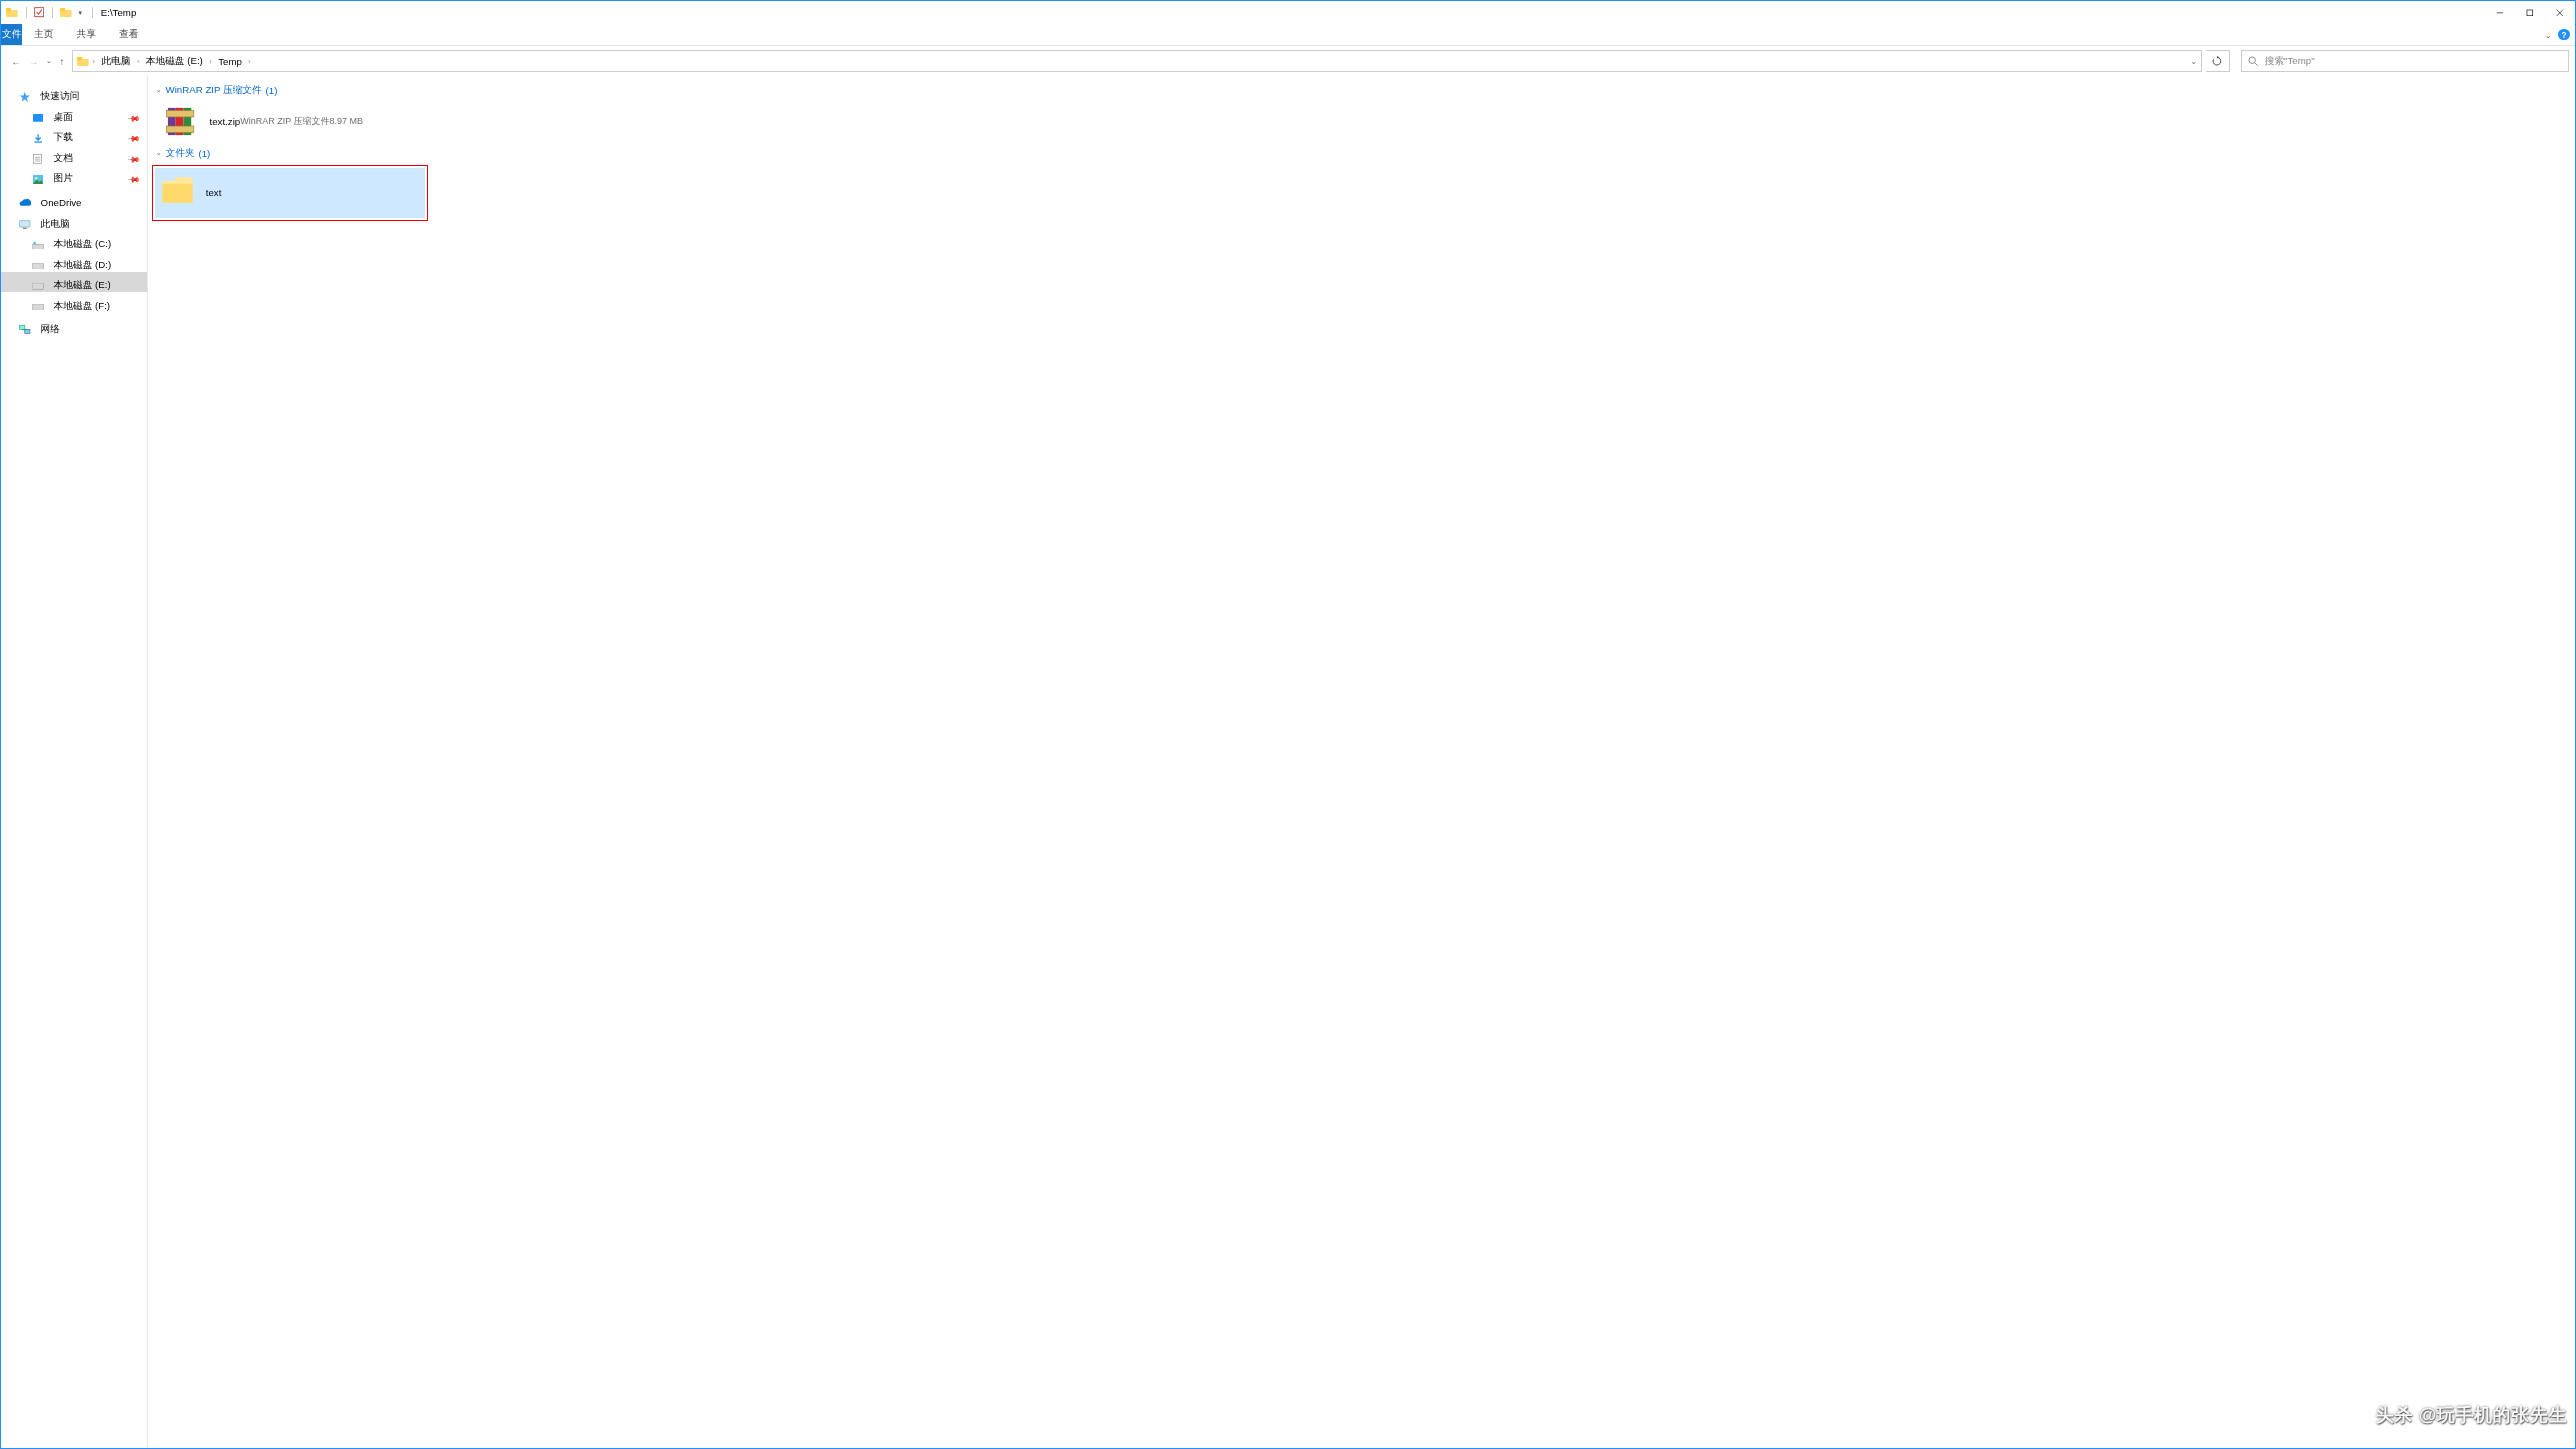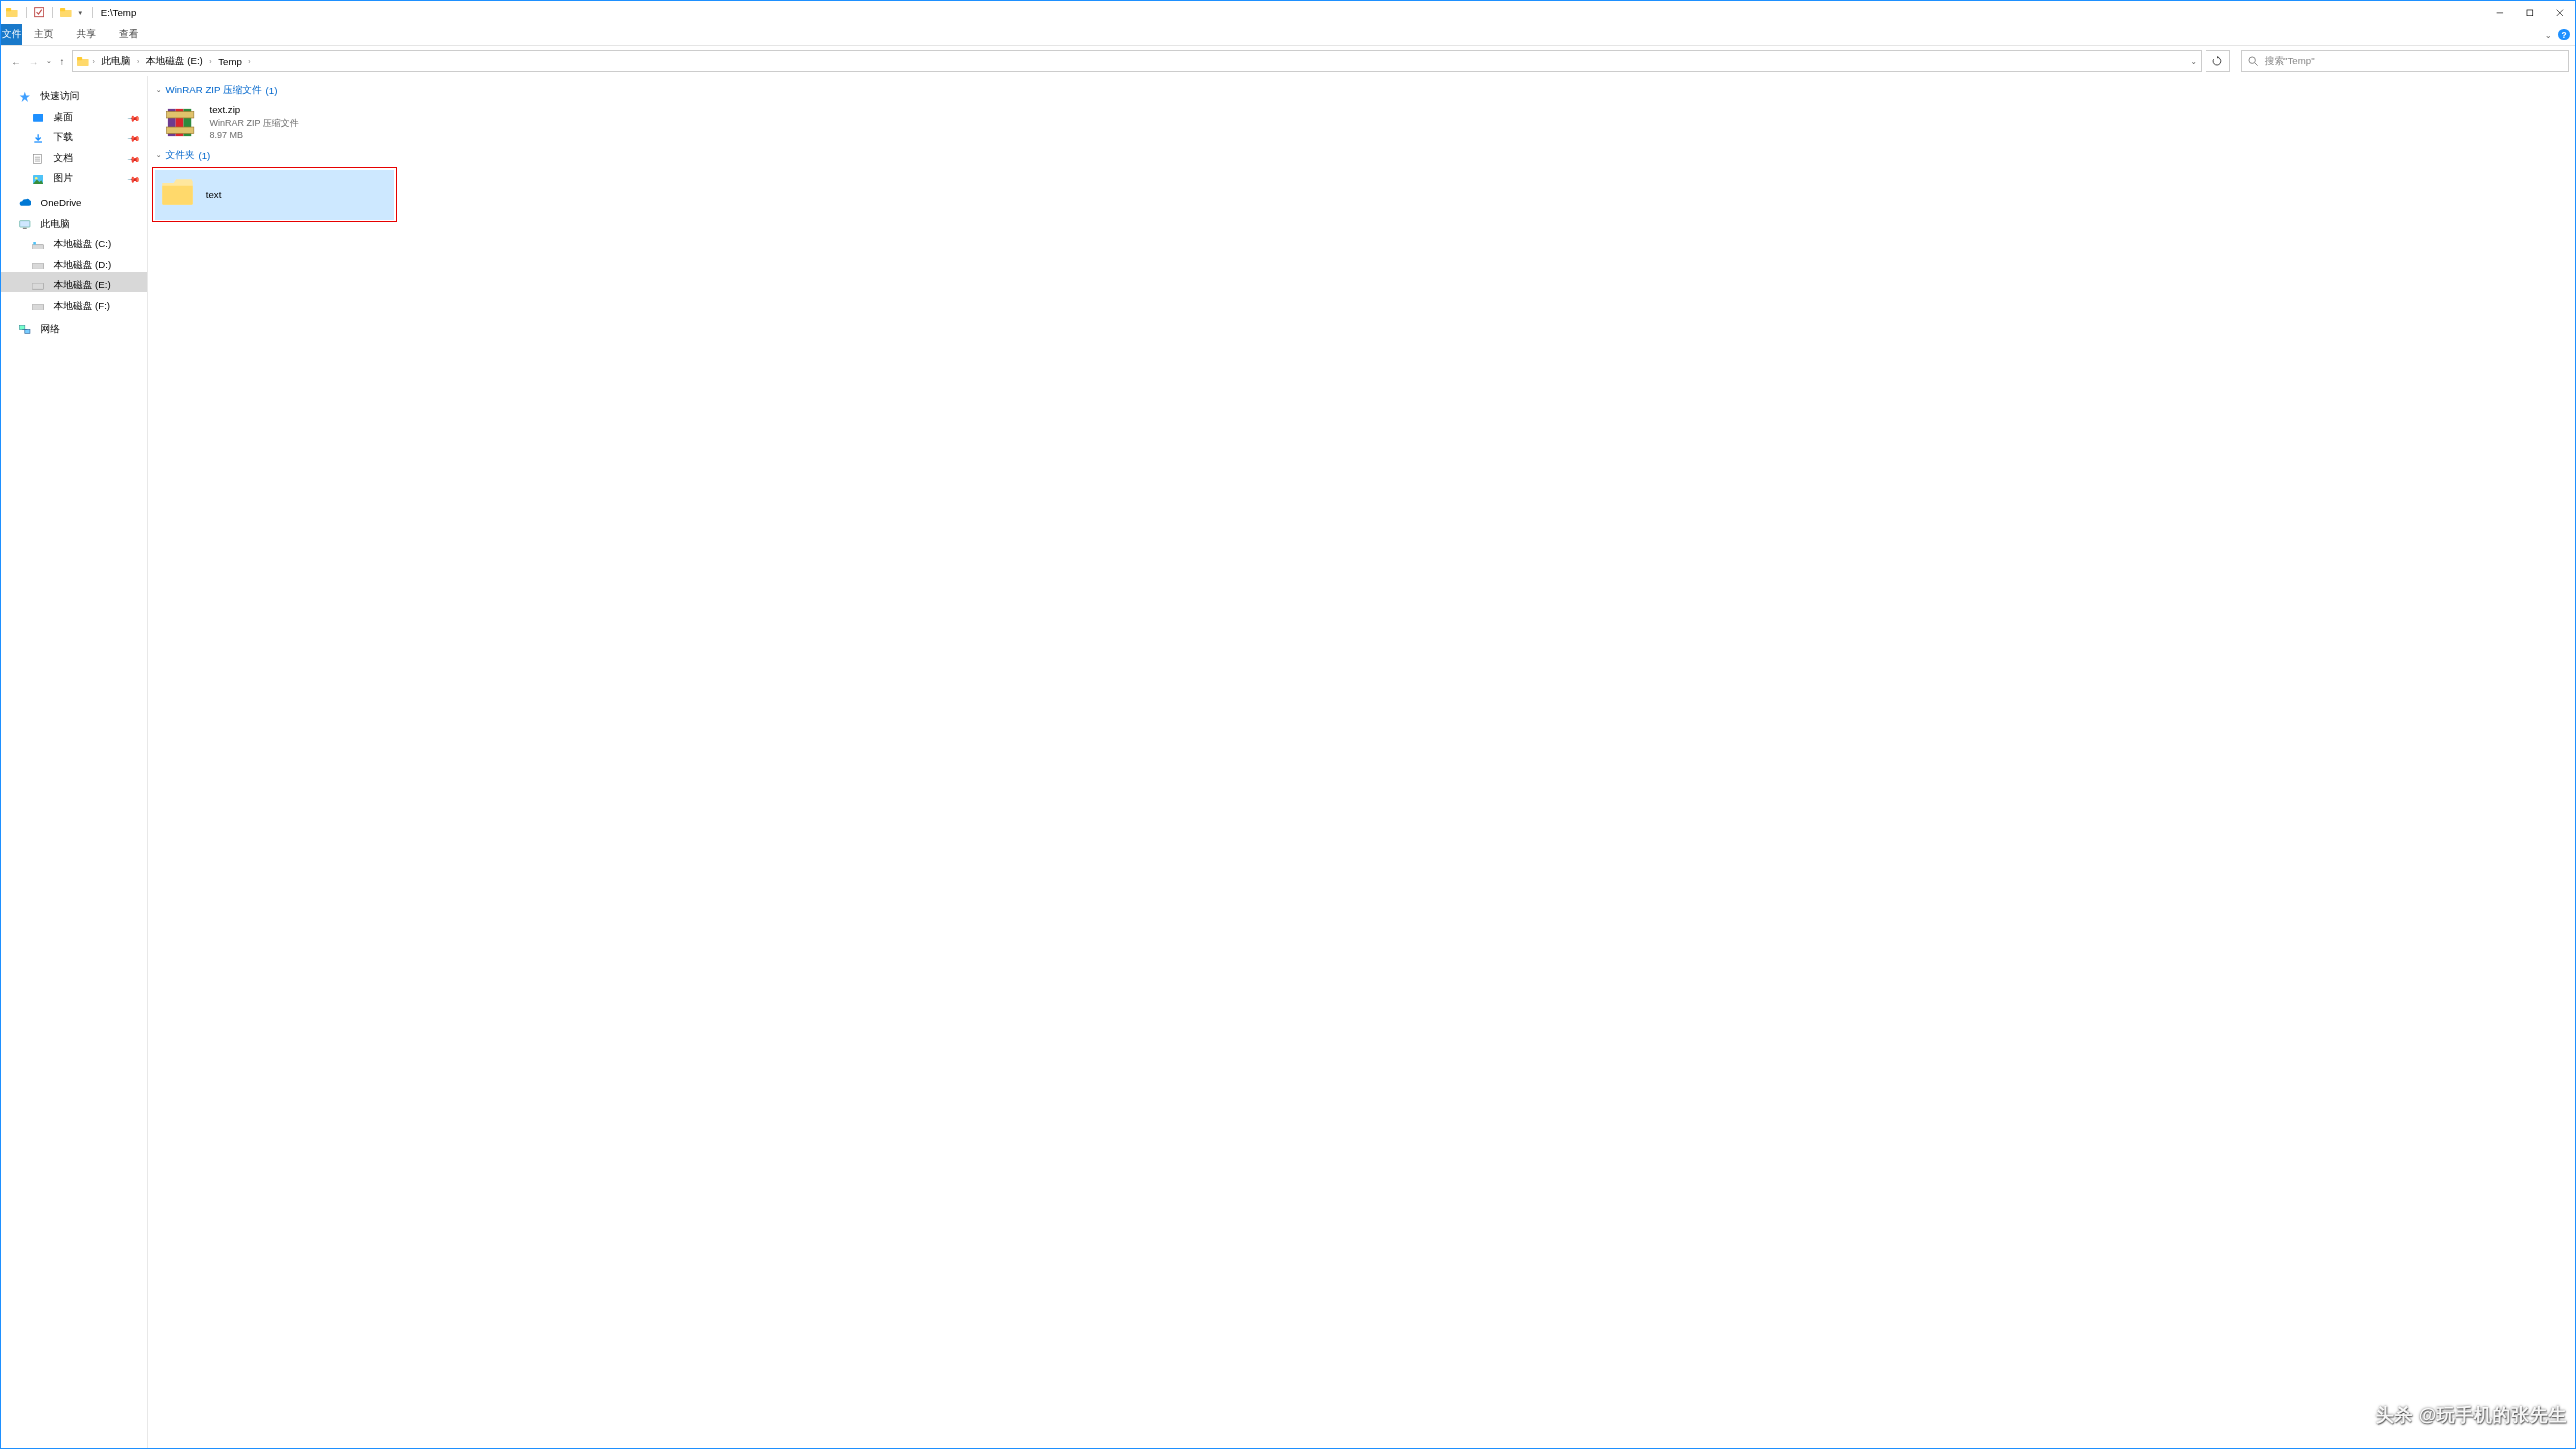--- a/index.html
+++ b/index.html
@@ -30,24 +30,24 @@
 .sb-item.child{padding-left:31px}
 .sb-item .pin{position:absolute;right:7.7px;color:#888;font-size:8.4px;transform:rotate(45deg)}
 .sb-item.selected{background:#d8d8d8}
 .sb-section{margin-top:2px}
 .sb-icon{width:11.6px;height:11.6px;display:flex;align-items:center;justify-content:center;flex-shrink:0}
 .content{flex:1;padding:5.2px 3.9px;overflow:auto;position:relative}
 .group-header{display:flex;align-items:center;gap:3.9px;color:#0066cc;padding:2.6px 3.9px}
 .group-header .caret{color:#555;font-size:7px}
 .group-header .count{color:#0066cc}
 .file-item{display:flex;align-items:center;width:245px;padding:3.9px 3.9px 3.9px 11.6px;gap:9px}
-.file-item .meta{display:flex;flex-direction:column;line-height:1.4}
+.file-item .meta{display:flex;line-height:1.4}
 .file-item .meta .sub{color:#6d6d6d;font-size:9px}
 .file-thumb{width:37px;height:37px;display:flex;align-items:center;justify-content:center}
-.highlight-box{border:1.3px solid #e60000;padding:1.9px;width:245px;margin-top:2.6px}
+.highlight-box{border:1.3px solid #e60000;padding:1.9px;width:276px;margin-top:2.6px}
 .folder-item{display:flex;align-items:center;width:100%;height:50px;padding:0 3.9px 0 6.4px;gap:11.6px;background:#cde8ff}
 .folder-thumb{width:33px;height:33px}
 .statusbar{height:18px;border-top:0.6px solid #e5e5e5;display:flex;align-items:center;padding:0 6.4px;font-size:9px;color:#333;gap:9px}
 .statusbar .divider{width:0.6px;height:10.3px;background:#ccc}
 .statusbar .spacer{flex:1}
 .view-toggle{display:flex;border:0.6px solid #ccc}
 .view-toggle .vt{width:16.7px;height:11.6px;display:flex;align-items:center;justify-content:center;font-size:7px}
 .view-toggle .vt.active{background:#cde8ff}
 .watermark{position:absolute;right:9px;bottom:22px;font-size:18px;color:rgba(255,255,255,0.95);text-shadow:0 0 2.6px rgba(0,0,0,.6),0.6px 0.6px 1.3px rgba(0,0,0,.6);font-weight:700;letter-spacing:0.6px;pointer-events:none}
 svg{display:block}

